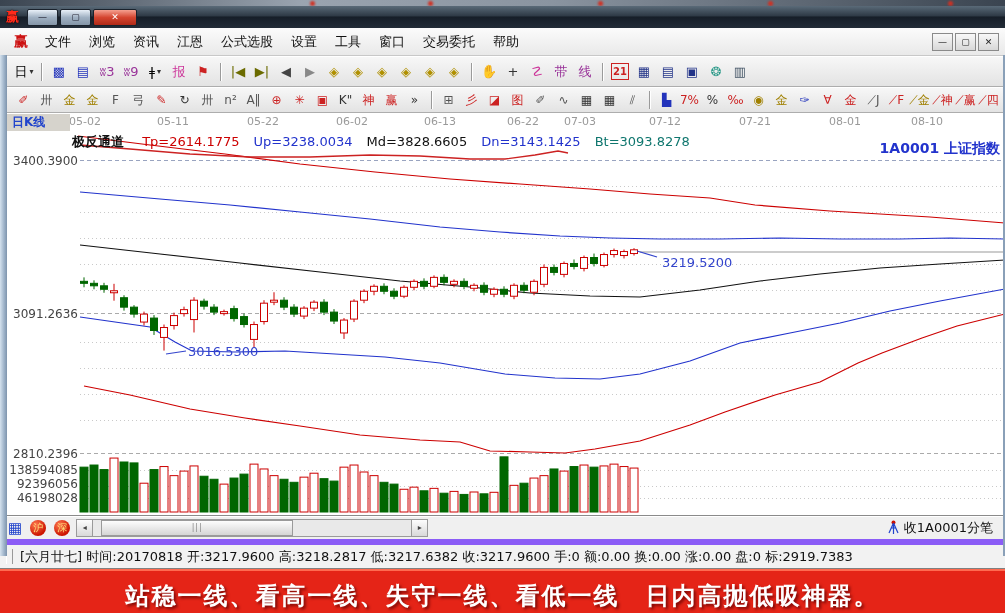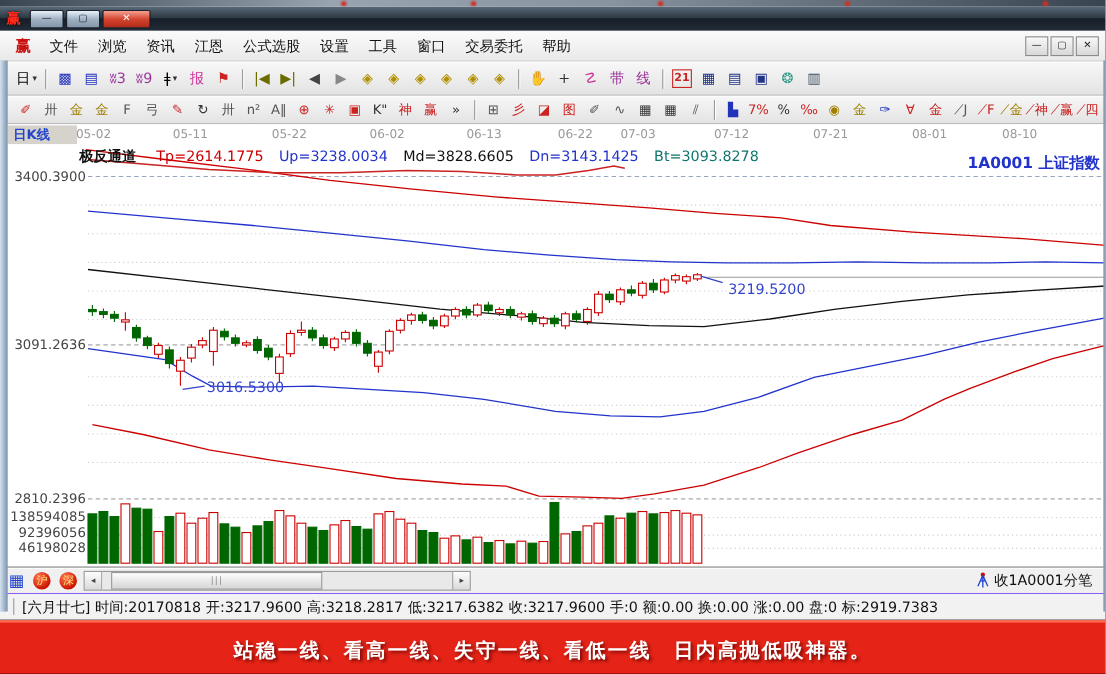--- a/index.html
+++ b/index.html
@@ -60,27 +60,27 @@
   #scrollbar{display:flex;align-items:center;height:17px;width:352px;margin-left:2px;}
   .sb-arrow{width:15px;height:16px;background:linear-gradient(#fdfdfd,#d9d9d9);border:1px solid #9a9a9a;
             font-size:8px;color:#444;display:flex;align-items:center;justify-content:center;}
   #sb-track{flex:1;height:16px;background:#e9e9e9;border-top:1px solid #9a9a9a;border-bottom:1px solid #9a9a9a;position:relative;}
   #sb-thumb{position:absolute;left:8px;top:0;width:190px;height:14px;border:1px solid #9a9a9a;
             background:linear-gradient(#fdfdfd,#d5d5d5);display:flex;align-items:center;justify-content:center;}
   #sb-thumb span{font-size:8px;color:#888;letter-spacing:1px;}
   #feed-label{margin-left:auto;display:flex;align-items:center;color:#111;padding-right:8px;white-space:nowrap;}
   #feed-label svg{margin-right:4px;}
   
-  #info-bar{height:23px;background:#f2f2f2;border-top:1px solid #8b5cf6;border-bottom:1px solid #808080;
+  #info-bar{height:23px;background:#f2f2f2;border-top:6px solid #8b5cf6;border-bottom:1px solid #808080;
             display:flex;align-items:center;font-size:13px;color:#111;padding-left:6px;white-space:nowrap;}
   #info-grip{width:5px;height:15px;border-left:1px solid #fff;border-right:1px solid #999;margin-right:7px;}
   
   #banner{position:relative;height:57px;background:#e52417;border-top:2px solid #ff6a50;box-sizing:border-box;
           display:flex;align-items:center;justify-content:center;}
-  #banner-text{color:#fff;font-size:18px;font-weight:bold;letter-spacing:2px;
+  #banner-text{color:#fff;font-size:24px;font-weight:bold;letter-spacing:2px;
                text-shadow:2px 2px 3px rgba(90,0,0,.8);margin-top:-6px;}
   #banner-bottom{position:absolute;left:0;bottom:0;width:100%;height:9px;background:#8f0e06;}
 </style>
 </head>
 <body>
 
 <div id="app">
   <div id="top-strip">
     <div class="dot" style="left:310px"></div>
     <div class="dot" style="left:428px"></div>

